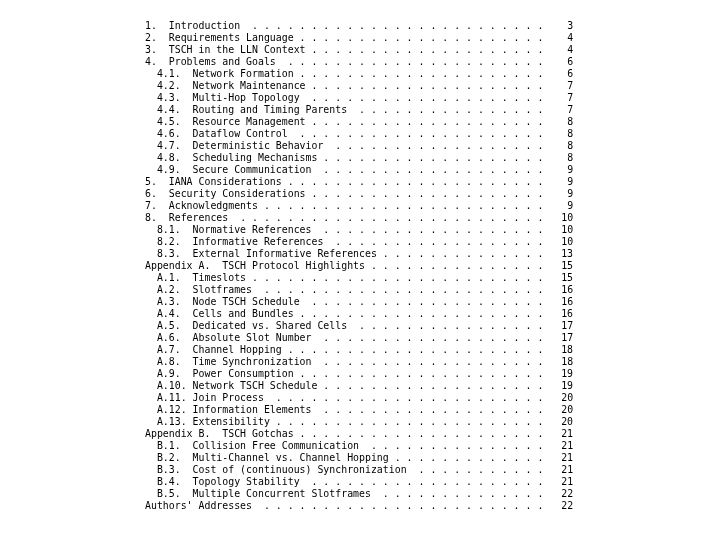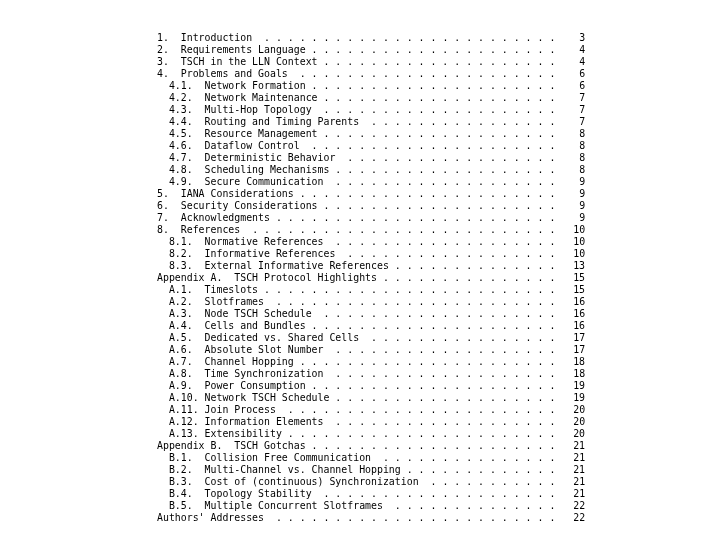--- a/index.html
+++ b/index.html
@@ -1,21 +1,21 @@
 <!DOCTYPE html>
 <html><head>
 <meta charset="utf-8">
 <style>
   html, body { margin: 0; padding: 0; background: #ffffff; }
   body { width: 720px; height: 540px; overflow: hidden; position: relative; }
   #toc {
     position: absolute;
     left: 145px;
     top: 20px;
-    margin: 12px;
+    margin: 0;
     font-family: "DejaVu Sans Mono", "Liberation Mono", monospace;
     font-size: 9.9px;
     line-height: 12px;
     color: #000000;
     white-space: pre;
     letter-spacing: 0px;
   }
   .toc-line { display: block; height: 12px; }
   .toc-line .num, .toc-line .title, .toc-line .leader, .toc-line .page { white-space: pre; }
 </style>

